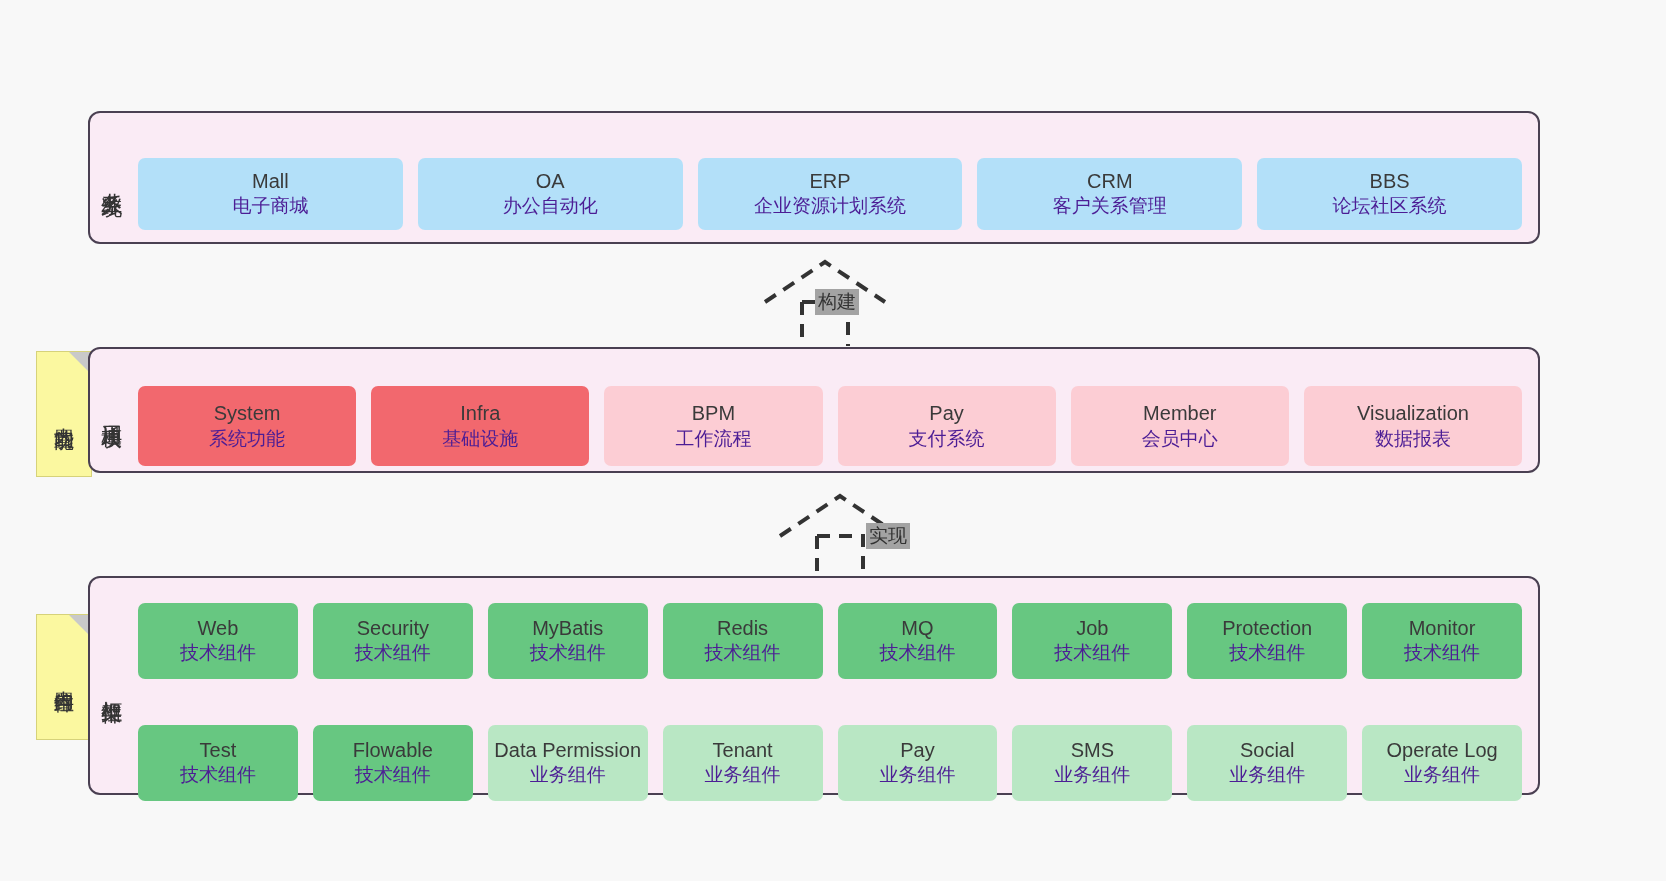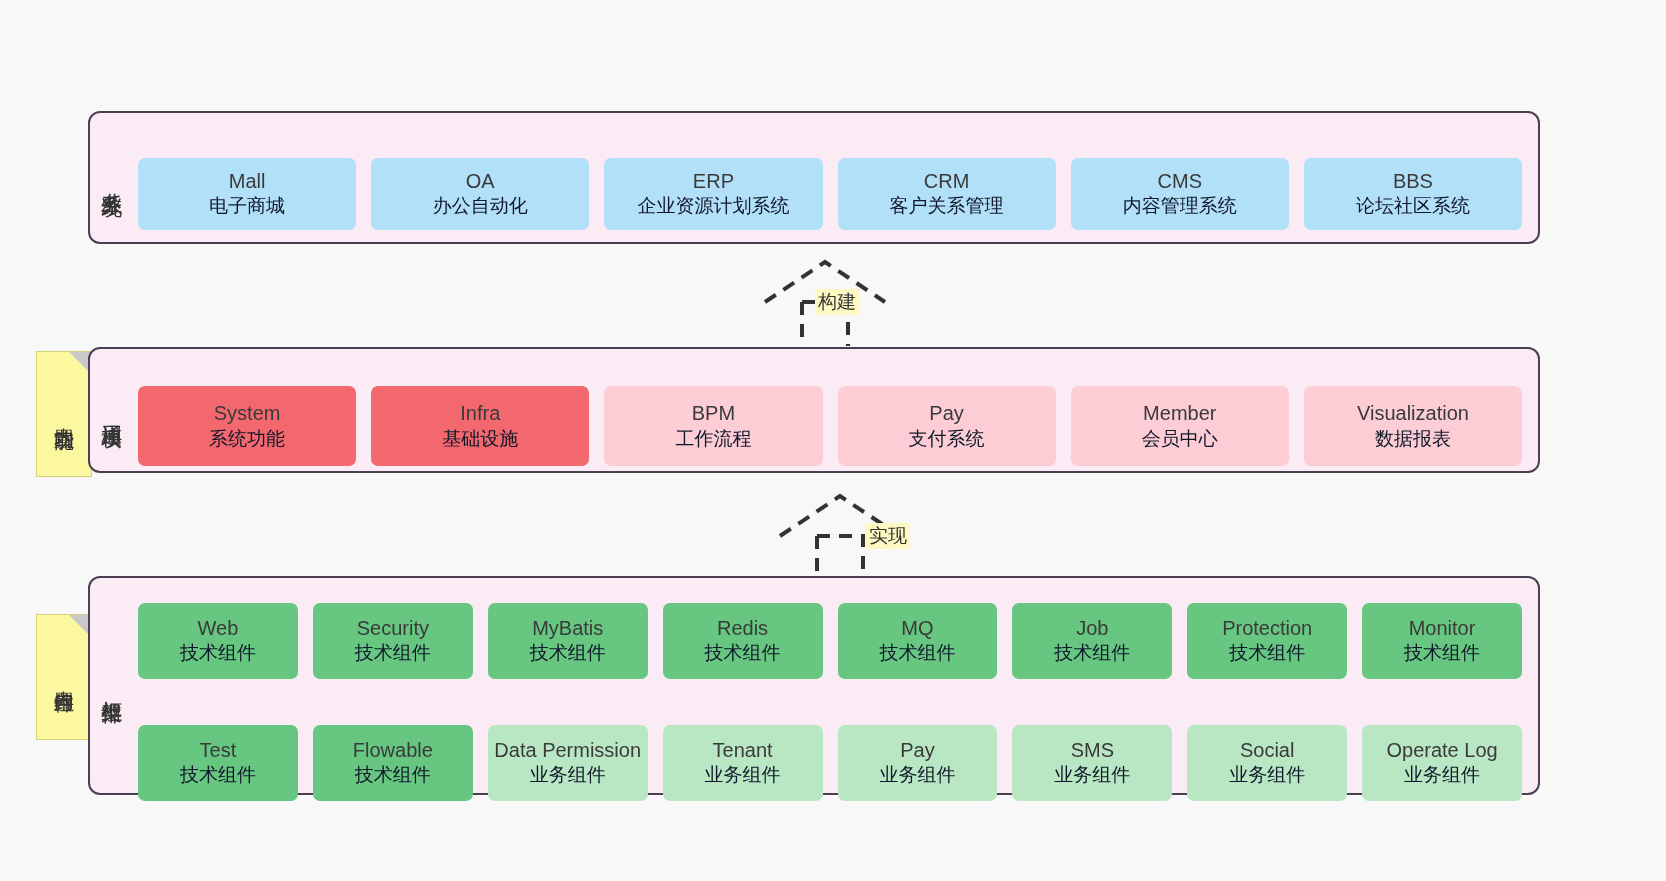--- a/index.html
+++ b/index.html
@@ -70,21 +70,21 @@
     line-height: 1.28;
     box-sizing: border-box;
     padding: 6px 4px;
   }
   .cell .name {
     font-size: 20px;
     color: #3a3a3a;
   }
   .cell .sub {
     font-size: 19px;
-    color: #0f172a;
+    color: #4c1d95;
   }
 
   
   .c-blue      { background: #b3e0f9; }
   .c-red       { background: #f2686e; }
   .c-pink      { background: #fccdd4; }
   .c-green     { background: #67c781; }
   .c-lightgreen{ background: #b9e7c4; }
 
   
@@ -128,21 +128,21 @@
   
   .connector {
     position: absolute;
     pointer-events: none;
   }
   .connector svg { display: block; overflow: visible; }
   .connector-label {
     position: absolute;
     font-size: 19px;
     color: #333;
-    background: #fef9c3;
+    background: #a3a3a3;
     padding: 0 3px;
     white-space: nowrap;
     user-select: none;
   }
   #conn-build { left: 755px; top: 256px; width: 150px; height: 90px; }
   #conn-build .connector-label { left: 60px; top: 33px; }
   #conn-impl  { left: 770px; top: 490px; width: 150px; height: 90px; }
   #conn-impl  .connector-label { left: 60px; top: 33px; margin-left: 36px; }
 </style>
 </head>
@@ -164,24 +164,20 @@
         </div>
         <div class="cell c-blue">
           <span class="name">ERP</span>
           <span class="sub">企业资源计划系统</span>
         </div>
         <div class="cell c-blue">
           <span class="name">CRM</span>
           <span class="sub">客户关系管理</span>
         </div>
         <div class="cell c-blue">
-          <span class="name">CMS</span>
-          <span class="sub">内容管理系统</span>
-        </div>
-        <div class="cell c-blue">
           <span class="name">BBS</span>
           <span class="sub">论坛社区系统</span>
         </div>
       </div>
     </div>
   </div>
 
   <div class="connector" id="conn-build">
     <svg width="150" height="90" viewBox="0 0 150 90">
       <path d="M 10 46 L 70 6 L 130 46" fill="none" stroke="#333333" stroke-width="4" stroke-dasharray="13 9" stroke-linecap="butt"></path>

